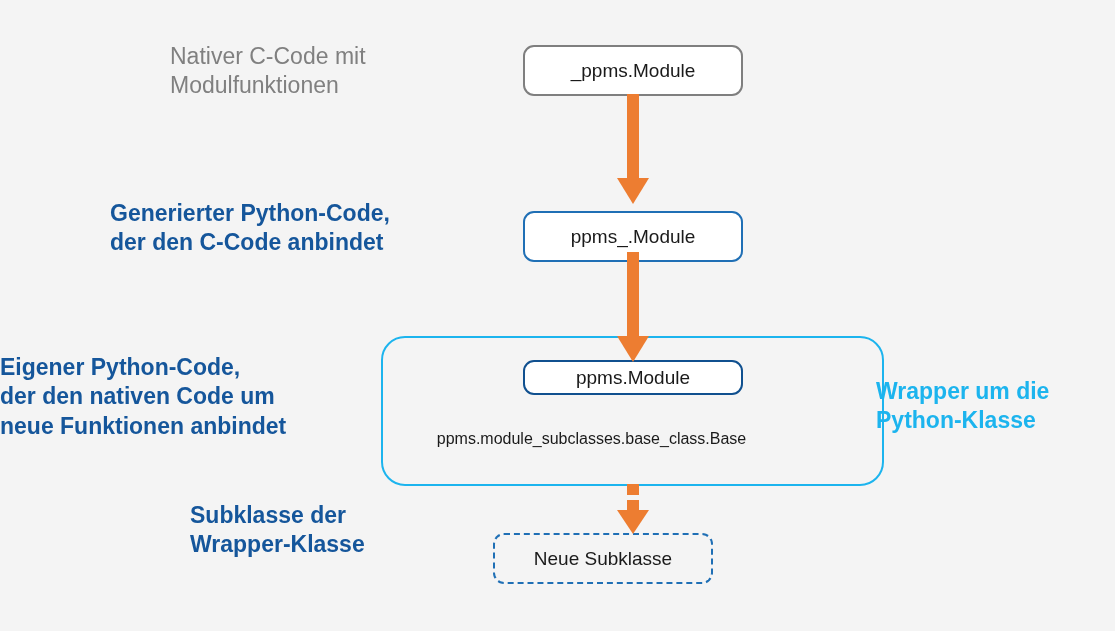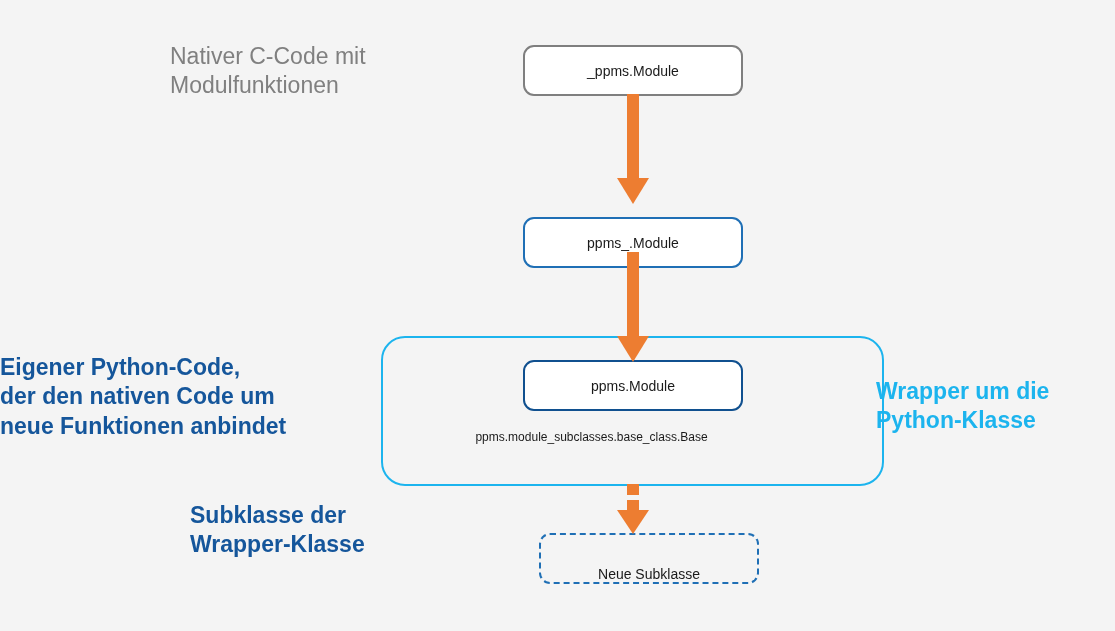--- a/index.html
+++ b/index.html
@@ -38,76 +38,77 @@
   #label-subclass  { left: 190px;  top: 501px; width: 300px; }
   #label-wrapper   { left: 876px;  top: 377px; width: 219px; }
 
   
   .node {
     position: absolute;
     box-sizing: border-box;
     display: flex;
     align-items: center;
     justify-content: center;
-    font-size: 14px;
+    font-size: 19px;
     color: #1a1a1a;
     border-radius: 11px;
     background: #ffffff;
   }
   #node-ppms-c {
     left: 523px; top: 45px; width: 220px; height: 51px;
     border: 2px solid #7f7f7f;
   }
   #node-ppms-gen {
-    left: 523px; top: 217px; width: 220px; height: 51px;
+    left: 523px; top: 211px; width: 220px; height: 51px;
     border: 2.5px solid #1f6fb5;
   }
   #node-ppms-py {
-    left: 523px; top: 360px; width: 220px; height: 51px;
+    left: 523px; top: 360px; width: 220px; height: 35px;
     border: 2.5px solid #10508f;
   }
   #node-subclass {
-    left: 539px; top: 533px; width: 220px; height: 51px;
+    left: 493px; top: 533px; width: 220px; height: 51px;
     border: 2.5px dashed #1f6fb5;
     background: transparent;
-    align-items: flex-end;
   }
 
   
   #wrapper-box {
     position: absolute;
     left: 381px; top: 336px;
     width: 503px; height: 150px;
     box-sizing: border-box;
     border: 2.5px solid #1cb4ee;
     border-radius: 24px;
     background: transparent;
   }
   #base-class-text {
     position: absolute;
     left: 381px; top: 430px;
     width: 421px;
     text-align: center;
-    font-size: 12px;
+    font-size: 16px;
     color: #1a1a1a;
   }
 
   
   .arrow {
     position: absolute;
   }
 </style>
 </head>
 <body>
 
 <div id="stage">
 
   <div class="side-label gray" id="label-native">Nativer C-Code mit
 Modulfunktionen</div>
 
+  <div class="side-label blue" id="label-generated">Generierter Python-Code,
+der den C-Code anbindet</div>
 
   <div class="side-label blue" id="label-own">Eigener Python-Code,
 der den nativen Code um
 neue Funktionen anbindet</div>
 
   <div class="side-label blue" id="label-subclass">Subklasse der
 Wrapper-Klasse</div>
 
   <div class="side-label cyan" id="label-wrapper">Wrapper um die
 Python-Klasse</div>

